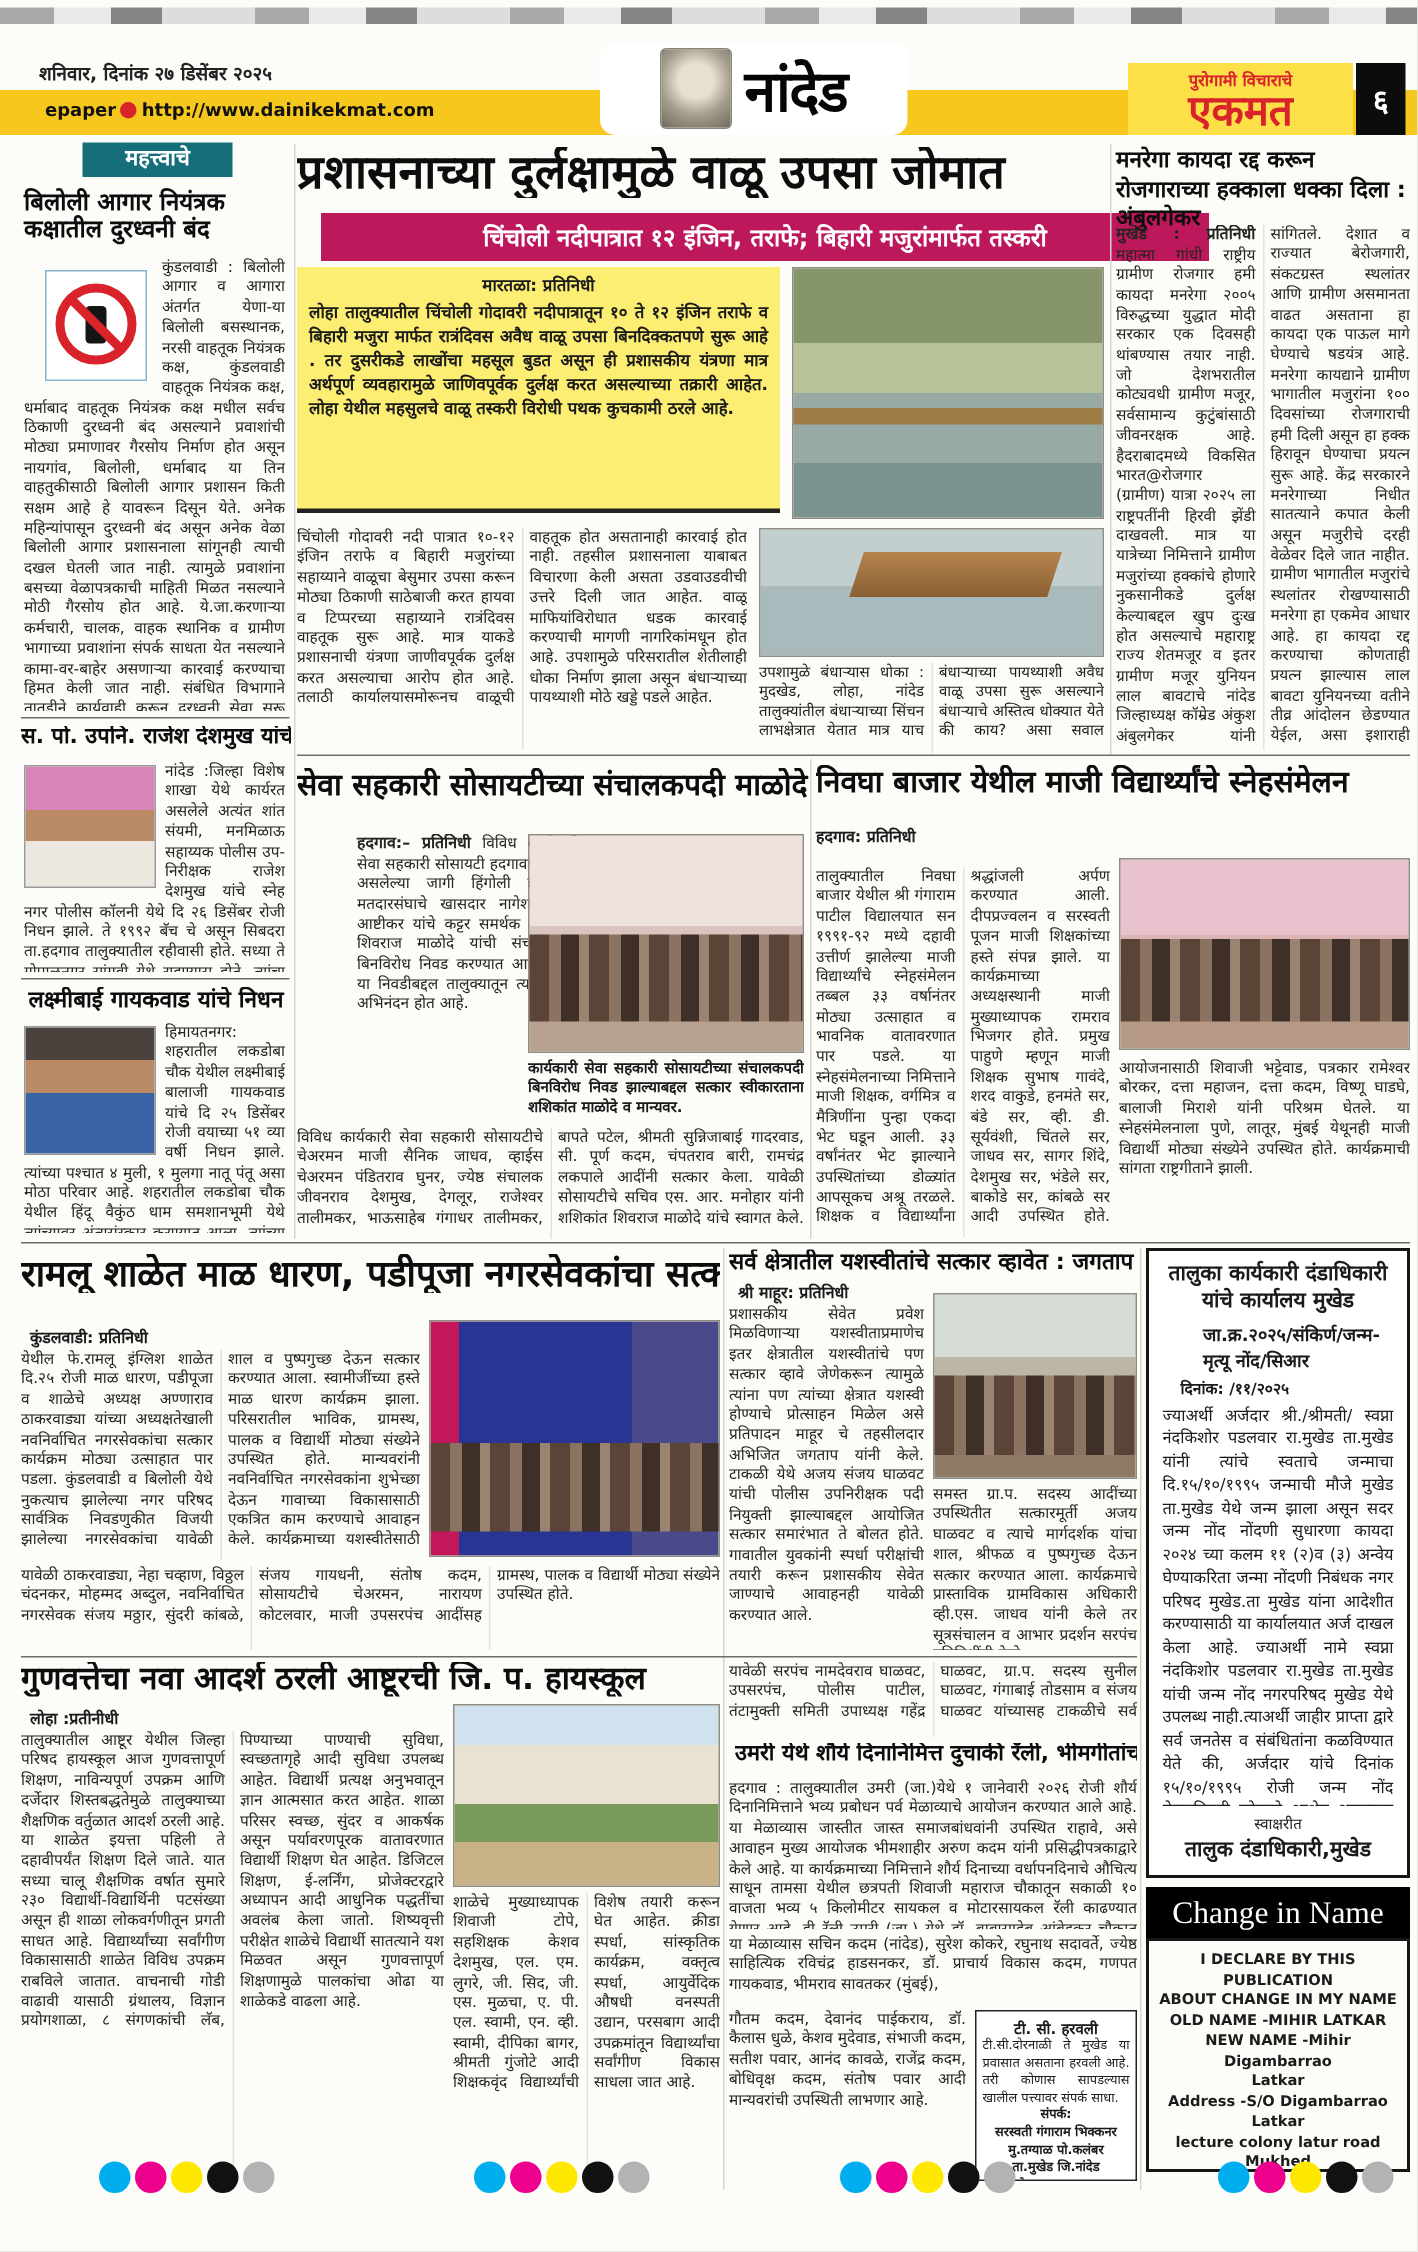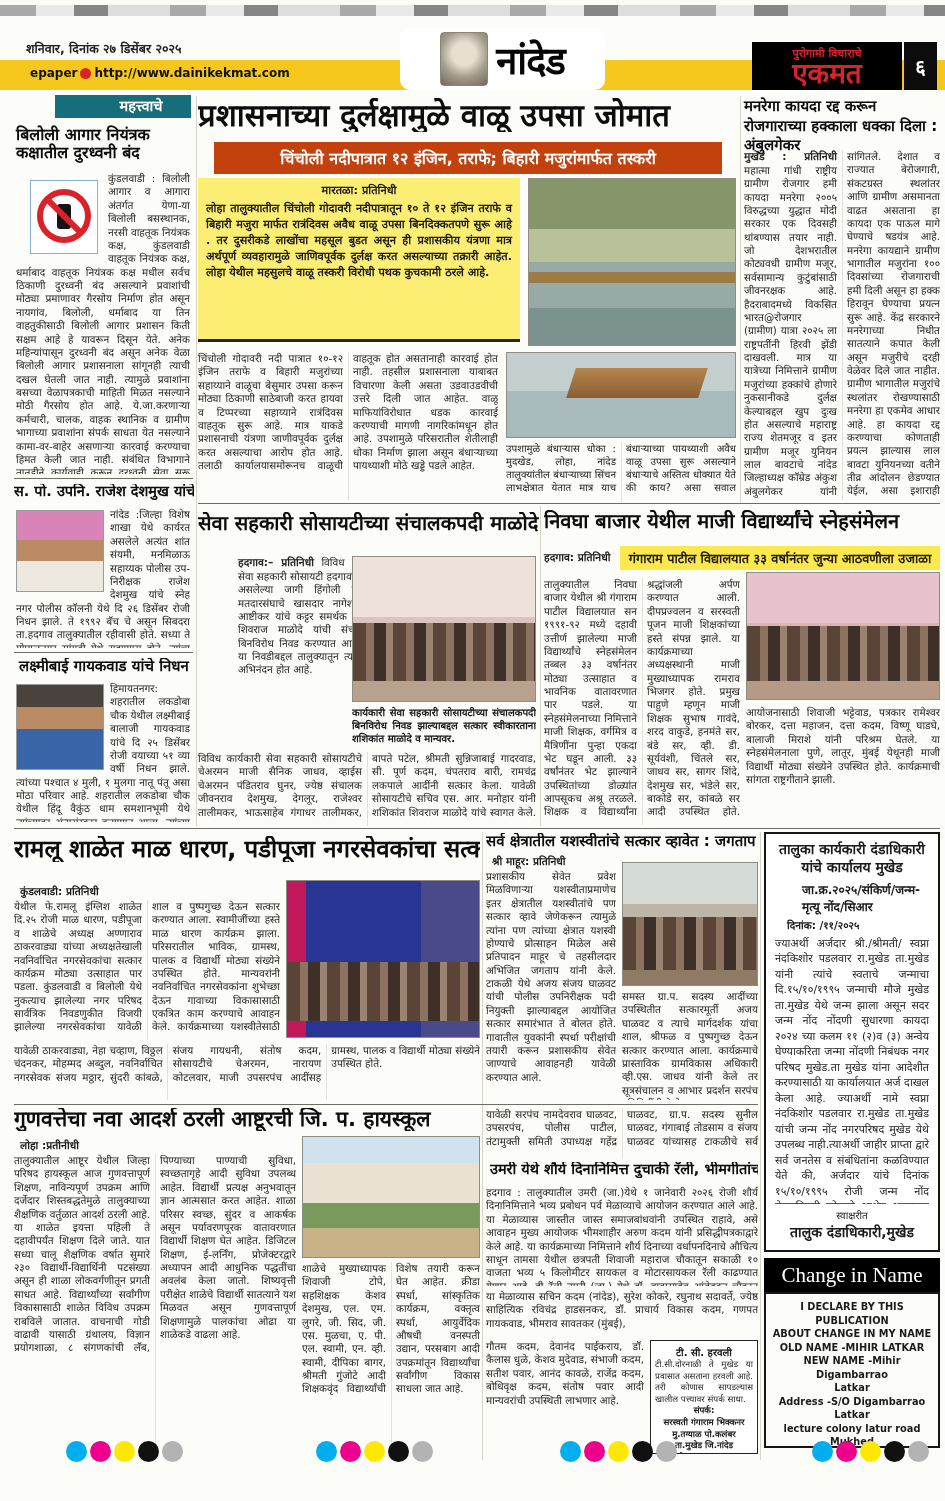--- a/index.html
+++ b/index.html
@@ -21,38 +21,38 @@
     background:repeating-linear-gradient(90deg,#a9a9a9 0 36px,#e9e9e9 36px 74px,#858585 74px 108px,#dddddd 108px 170px);}
   .yellowband{position:absolute;left:0;top:60px;width:945px;height:30px;background:#f6c71c;}
   .dateline-top{position:absolute;left:26px;top:40px;font-size:12.5px;font-weight:bold;color:#222;}
   .epaperline{position:absolute;left:30px;top:66px;font-size:12px;font-weight:bold;color:#111;}
   .epicon{display:inline-block;width:11px;height:11px;border-radius:50%;background:#d8232a;vertical-align:middle;margin:0 3px;}
   .mastcenter{position:absolute;left:400px;top:28px;width:205px;height:62px;background:#fff;border-radius:10px;
     display:flex;align-items:center;justify-content:center;gap:8px;}
   .mastlogo{width:46px;height:52px;border:1px solid #8a8578;border-radius:4px;
     background:radial-gradient(circle at 50% 40%,#e7e0d0 0 30%,#a49d8c 60%,#6f6a5d 100%);}
   .edition{font-size:38px;font-weight:800;letter-spacing:-1px;color:#050505;}
-  .tagbox{position:absolute;left:752px;top:42px;width:150px;height:48px;background:#000000;text-align:center;}
+  .tagbox{position:absolute;left:752px;top:42px;width:150px;height:48px;background:#fde047;text-align:center;}
   .tagline{font-size:11px;font-weight:bold;color:#d8232a;margin-top:3px;}
   .brand{font-size:28px;font-weight:800;color:#d8232a;line-height:1;}
   .pagenobox{position:absolute;left:904px;top:42px;width:33px;height:48px;background:#0c0c0c;color:#fff;
     display:flex;align-items:center;justify-content:center;font-size:20px;font-weight:bold;}
   
   .tealbox{position:absolute;left:55px;top:95px;width:100px;height:23px;background:#156e79;color:#fff;
-    font-size:14.5px;font-weight:bold;text-align:center;line-height:23px;padding-left:36px;}
+    font-size:14.5px;font-weight:bold;text-align:center;line-height:23px;}
   .nophone{position:absolute;left:30px;top:180px;width:66px;height:72px;background:#fff;border:1px solid #84b4ce;}
   .np-circle{position:absolute;left:6px;top:8px;width:54px;height:54px;border:6px solid #d8232a;border-radius:50%;box-sizing:border-box;}
   .np-phone{position:absolute;left:26px;top:23px;width:14px;height:25px;background:#151515;border-radius:3px;}
   .np-slash{position:absolute;left:9px;top:32px;width:48px;height:6px;background:#d8232a;transform:rotate(45deg);}
   .obitphoto1{float:left;width:86px;height:80px;margin:2px 6px 2px 0;border:1px solid #999;
     background:linear-gradient(180deg,#d884b8 0 36%,#b98a63 36% 62%,#ece8df 62% 100%);}
   .obitphoto2{float:left;width:86px;height:84px;margin:2px 6px 2px 0;border:1px solid #999;
     background:linear-gradient(180deg,#4a423c 0 26%,#b98a63 26% 52%,#3a64a8 52% 100%);}
   
-  .redsub{position:absolute;left:214px;top:142px;width:508px;background:#c2410c;color:#fff;
+  .redsub{position:absolute;left:214px;top:142px;width:592px;background:#be185d;color:#fff;
     font-size:16px;font-weight:bold;text-align:center;padding:5px 0;white-space:nowrap;overflow:hidden;}
   .introbox{position:absolute;left:198px;top:178px;width:322px;height:164px;background:#fcee73;
     border-bottom:3px solid #222;box-sizing:border-box;padding:5px 8px;
     font-size:11.2px;font-weight:bold;line-height:1.42;text-align:justify;overflow:hidden;}
   .intro-dl{text-align:center;margin-bottom:2px;}
   .ysub{position:absolute;left:620px;top:546px;width:320px;background:#fde94e;color:#201c10;
     font-size:12.8px;font-weight:bold;text-align:center;padding:3px 0;white-space:nowrap;overflow:hidden;}
   .noticebox{position:absolute;left:764px;top:832px;width:176px;height:420px;border:2px solid #161616;
     box-sizing:border-box;padding:7px 9px;background:#fff;}
   .noticetitle{font-size:14px;font-weight:bold;text-align:center;line-height:1.25;}
@@ -174,21 +174,20 @@
   <div class="photo ph-seva">
     <span class="crowd" style="top:46%;height:40%;"></span>
   </div>
   <div class="abs caption" style="left:352px;top:706px;width:184px;height:42px;">कार्यकारी सेवा सहकारी सोसायटीच्या संचालकपदी बिनविरोध निवड झाल्याबद्दल सत्कार स्वीकारताना शशिकांत माळोदे व मान्यवर.</div>
   <div class="abs bodytext cols2" style="left:198px;top:752px;width:338px;height:74px;">विविध कार्यकारी सेवा सहकारी सोसायटीचे चेअरमन माजी सैनिक जाधव, व्हाईस चेअरमन पंडितराव घुनर, ज्येष्ठ संचालक जीवनराव देशमुख, देगलूर, राजेश्वर तालीमकर, भाऊसाहेब गंगाधर तालीमकर, बापते पटेल, श्रीमती सुन्निजाबाई गादरवाड, सी. पूर्ण कदम, चंपतराव बारी, रामचंद्र लकपाले आदींनी सत्कार केला. यावेळी सोसायटीचे सचिव एस. आर. मनोहार यांनी शशिकांत शिवराज माळोदे यांचे स्वागत केले. श्री. शाहा व संजय लहानकर यांनी सभेचे संचालन केले.</div>
 
   <div class="vrule" style="left:540px;top:506px;height:320px;"></div>
 
   <div class="abs headline nowrap" style="left:544px;top:510px;width:396px;font-size:20px;">निवघा बाजार येथील माजी विद्यार्थ्यांचे स्नेहसंमेलन</div>
   <div class="abs byline" style="left:544px;top:550px;width:72px;">हदगाव: प्रतिनिधी</div>
-  <div class="ysub">गंगाराम पाटील विद्यालयात ३३ वर्षानंतर जुन्या आठवणीला उजाळा</div>
   <div class="abs bodytext cols2" style="left:544px;top:578px;width:196px;height:247px;">तालुक्यातील निवघा बाजार येथील श्री गंगाराम पाटील विद्यालयात सन १९९१-९२ मध्ये दहावी उत्तीर्ण झालेल्या माजी विद्यार्थ्यांचे स्नेहसंमेलन तब्बल ३३ वर्षानंतर मोठ्या उत्साहात व भावनिक वातावरणात पार पडले. या स्नेहसंमेलनाच्या निमित्ताने माजी शिक्षक, वर्गमित्र व मैत्रिणींना पुन्हा एकदा भेट घडून आली. ३३ वर्षांनंतर भेट झाल्याने उपस्थितांच्या डोळ्यांत आपसूकच अश्रू तरळले. शिक्षक व विद्यार्थ्यांना श्रद्धांजली अर्पण करण्यात आली. दीपप्रज्वलन व सरस्वती पूजन माजी शिक्षकांच्या हस्ते संपन्न झाले. या कार्यक्रमाच्या अध्यक्षस्थानी माजी मुख्याध्यापक रामराव भिजगर होते. प्रमुख पाहुणे म्हणून माजी शिक्षक सुभाष गावंदे, शरद वाकुडे, हनमंते सर, बंडे सर, व्ही. डी. सूर्यवंशी, चिंतले सर, जाधव सर, सागर शिंदे, देशमुख सर, भंडेले सर, बाकोडे सर, कांबळे सर आदी उपस्थित होते. यावेळी जुन्या आठवणींना उजाळा देण्यात आला.</div>
   <div class="photo ph-nivgha">
     <span class="crowd" style="top:42%;height:44%;"></span>
   </div>
   <div class="abs bodytext" style="left:746px;top:706px;width:194px;height:119px;">आयोजनासाठी शिवाजी भट्टेवाड, पत्रकार रामेश्वर बोरकर, दत्ता महाजन, दत्ता कदम, विष्णू घाडघे, बालाजी मिराशे यांनी परिश्रम घेतले. या स्नेहसंमेलनाला पुणे, लातूर, मुंबई येथूनही माजी विद्यार्थी मोठ्या संख्येने उपस्थित होते. कार्यक्रमाची सांगता राष्ट्रगीताने झाली.</div>
 
   <div class="hrule" style="left:14px;top:828px;width:926px;"></div>
 
   <div class="abs headline nowrap" style="left:14px;top:836px;width:466px;font-size:24px;">रामलू शाळेत माळ धारण, पडीपूजा नगरसेवकांचा सत्कार</div>
   <div class="abs byline" style="left:20px;top:884px;">कुंडलवाडी: प्रतिनिधी</div>

